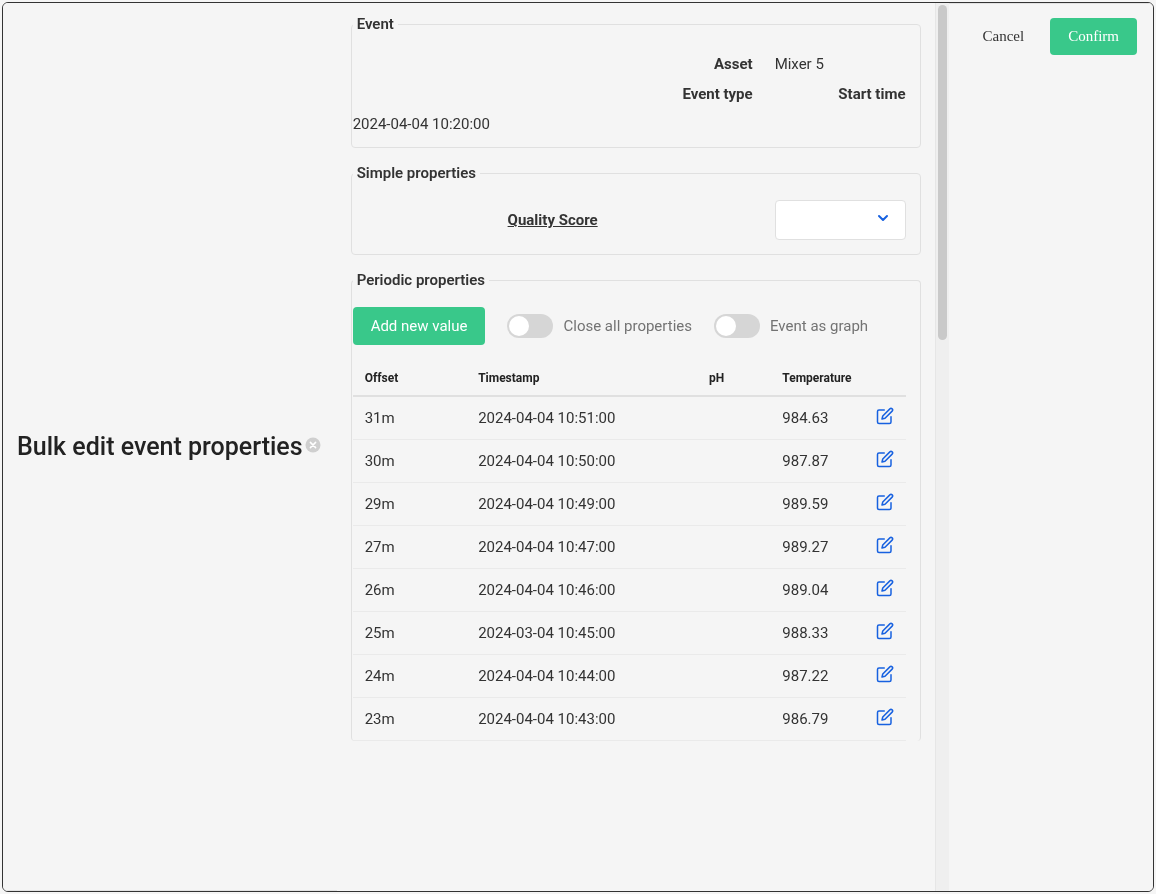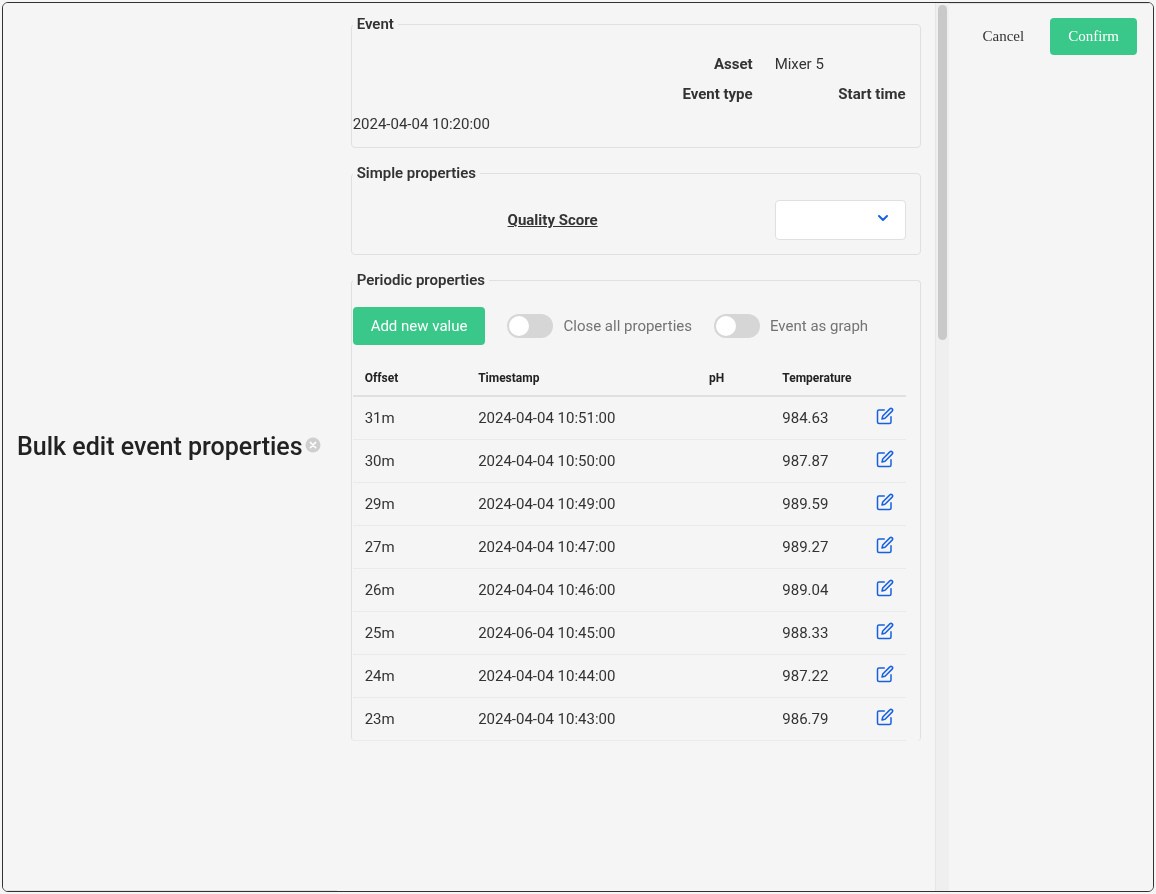--- a/index.html
+++ b/index.html
@@ -363,21 +363,21 @@
                 <td class="col-temp">989.04</td>
                 <td class="col-action"><span class="edit-icon">
                     <span><svg viewBox="0 0 24 24" fill="none" stroke="currentColor" stroke-width="2" stroke-linecap="round" stroke-linejoin="round">
                         <path d="M11 4H4a2 2 0 0 0-2 2v14a2 2 0 0 0 2 2h14a2 2 0 0 0 2-2v-7"></path>
                         <path d="M18.5 2.5a2.121 2.121 0 0 1 3 3L12 15l-4 1 1-4 9.5-9.5z"></path>
                       </svg></span>
                   </span></td>
               </tr>
               <tr>
                 <td class="col-offset">25m</td>
-                <td class="col-timestamp">2024-06-04 10:45:00</td>
+                <td class="col-timestamp">2024-03-04 10:45:00</td>
                 <td class="col-ph"></td>
                 <td class="col-temp">988.33</td>
                 <td class="col-action"><span class="edit-icon">
                     <span><svg viewBox="0 0 24 24" fill="none" stroke="currentColor" stroke-width="2" stroke-linecap="round" stroke-linejoin="round">
                         <path d="M11 4H4a2 2 0 0 0-2 2v14a2 2 0 0 0 2 2h14a2 2 0 0 0 2-2v-7"></path>
                         <path d="M18.5 2.5a2.121 2.121 0 0 1 3 3L12 15l-4 1 1-4 9.5-9.5z"></path>
                       </svg></span>
                   </span></td>
               </tr>
               <tr>

